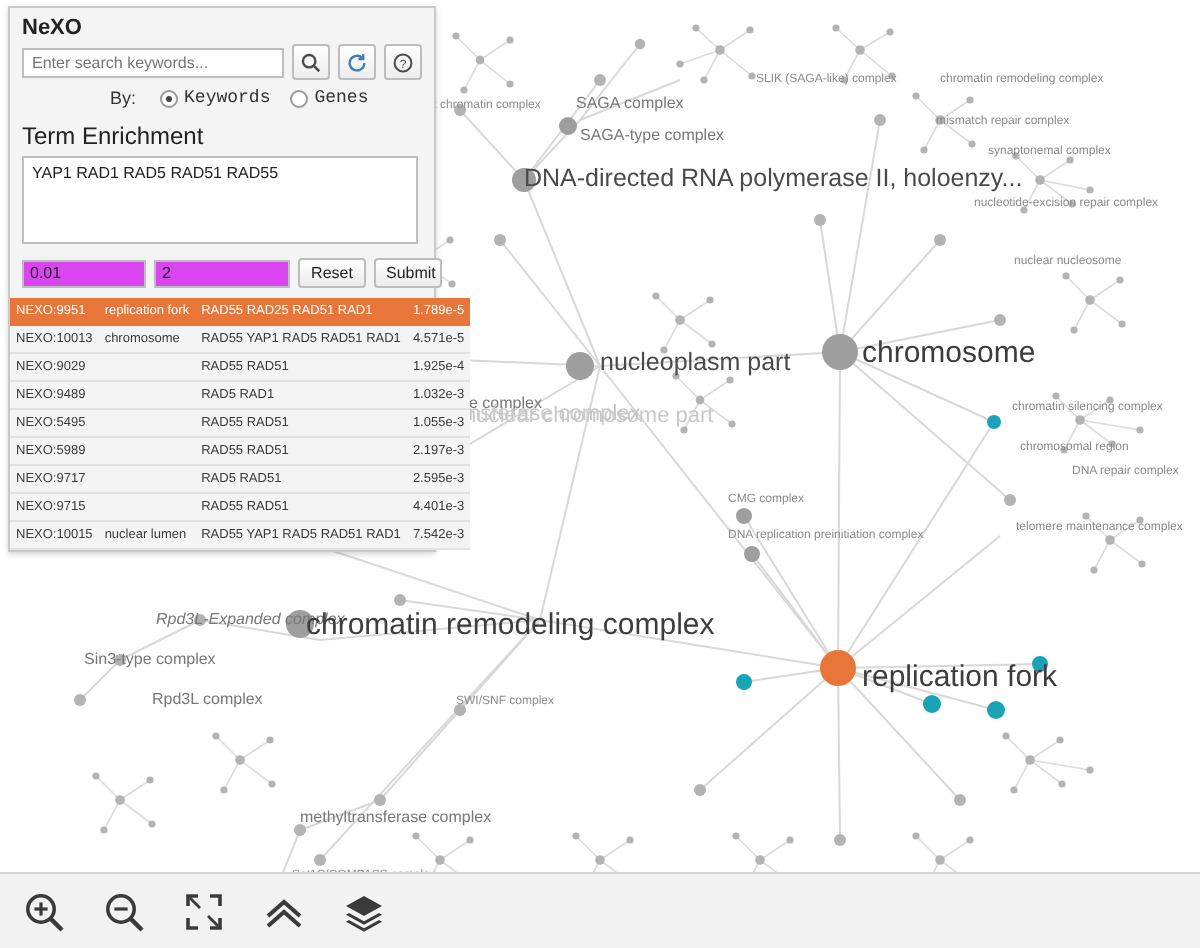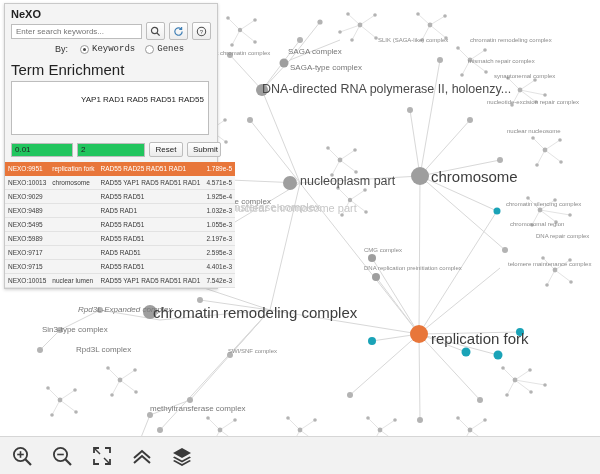--- a/index.html
+++ b/index.html
@@ -107,49 +107,48 @@
     content: "";
     position: absolute;
     left: 2px; top: 2px;
     width: 3px; height: 3px;
     border-radius: 50%;
     background: #444;
   }
 
   .section-title {
     padding: 3px 6px 3px 6px;
-    font-size: 15px;
+    font-size: 12px;
     color: #222;
   }
   #term-textarea {
     margin: 0 6px;
     width: 198px;
-    height: 54px;
+    height: 44px;
     border: 1px solid #bdbdbd;
     background: #fff;
     font-size: 8px;
     color: #222;
-    padding: 13px 4px;
+    padding: 3px 4px;
     box-sizing: border-box;
     resize: none;
     font-family: "Liberation Sans", sans-serif;
     line-height: 1.3;
-    text-align: right;
   }
 
   .controls-row {
     display: flex;
     align-items: center;
     gap: 4px;
     padding: 5px 6px 5px 6px;
   }
   .small-field {
     height: 14px;
     border: 1px solid #bdbdbd;
-    background: #22c55e;
+    background: #d946ef;
     font-size: 8px;
     color: #222;
     padding: 0 3px;
     box-sizing: border-box;
     font-family: "Liberation Sans", sans-serif;
   }
   #pval-field { width: 62px; }
   #count-field { width: 68px; }
   .text-btn {
     height: 15px;

